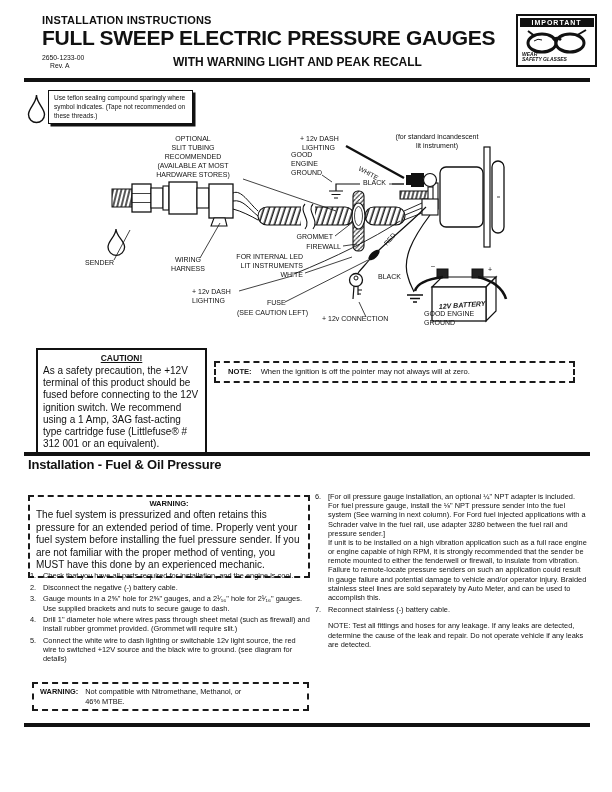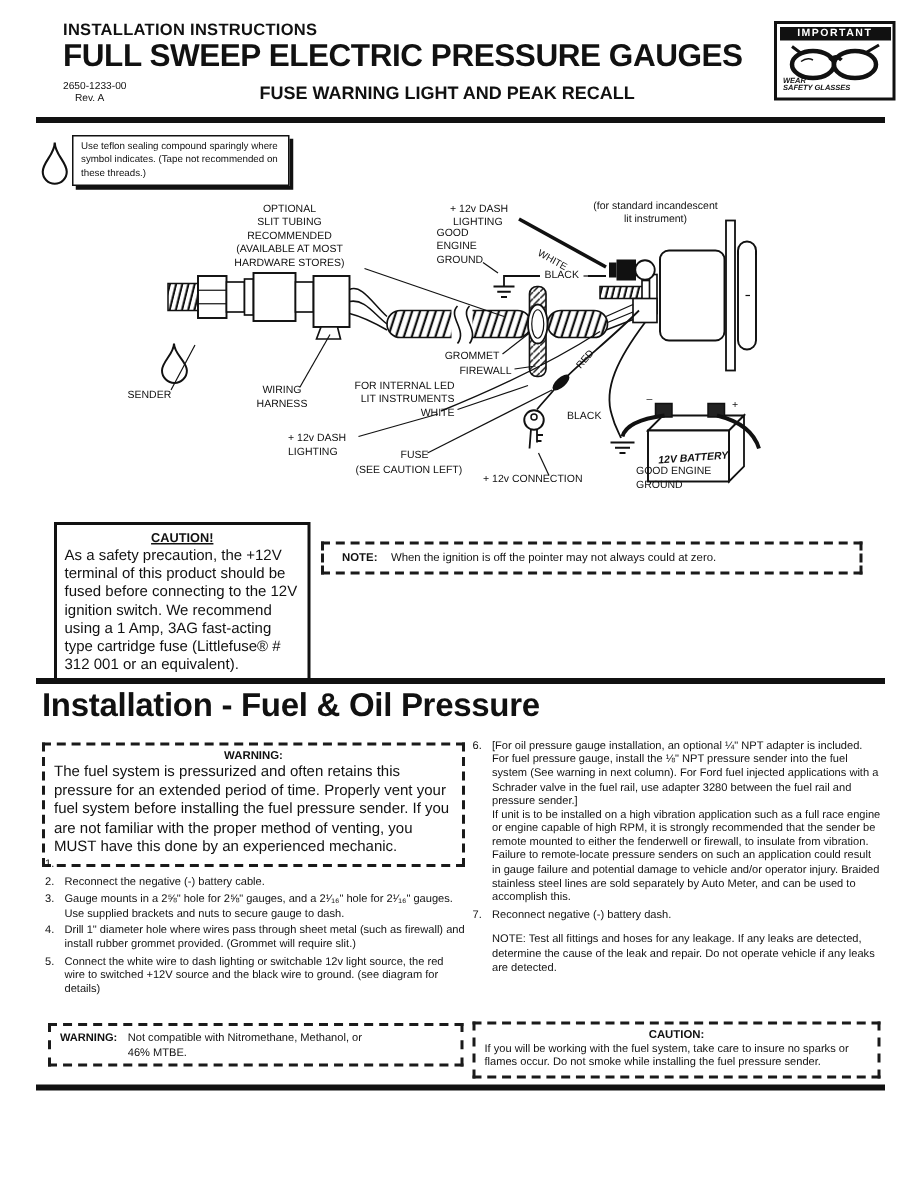--- a/index.html
+++ b/index.html
@@ -29,21 +29,21 @@
   .caution-box h3{margin:0 0 2px 0;text-align:center;font-size:8.5px;text-decoration:underline;}
   .caution-box p{margin:0;font-size:10px;line-height:1.22;}
 
   
   .dash{border:2px dashed #1a1a1a;background:#fff;box-sizing:border-box;}
   .note-box{left:214px;top:361px;width:361px;display:flex;gap:9px;padding:4px 8px 4px 12px;}
   .note-box .lbl{font-size:7.6px;font-weight:bold;flex:none;}
   .note-box .txt{font-size:7.6px;line-height:1.35;width:300px;}
 
   
-  .sec-title{left:28px;top:457px;font-size:22px;font-weight:bold;letter-spacing:-.2px;}
+  .sec-title{left:28px;top:457px;font-size:13px;font-weight:bold;letter-spacing:-.2px;}
   .warn-top{left:28px;top:495px;width:282px;padding:2px 6px 4px 6px;}
   .warn-top .lbl{text-align:center;font-size:7.6px;font-weight:bold;margin-bottom:1px;}
   .warn-top .txt{font-size:10px;line-height:1.25;}
   .steps{left:30px;top:571px;width:281px;}
   .step{display:flex;margin-bottom:2.5px;}
   .step .num{flex:none;width:13px;font-size:7.4px;line-height:1.24;}
   .step .txt{font-size:7.4px;line-height:1.24;}
   .warn-bot{left:32px;top:682px;width:277px;display:flex;gap:7px;padding:3px 6px;}
   .warn-bot .lbl{font-size:7.4px;font-weight:bold;flex:none;}
   .warn-bot .txt{font-size:7.4px;line-height:1.3;max-width:172px;}
@@ -63,21 +63,21 @@
 <body>
 
 <div class="page">
 
   <div class="abs kicker">INSTALLATION INSTRUCTIONS</div>
   <div class="abs title">FULL SWEEP ELECTRIC PRESSURE GAUGES</div>
   <div class="abs pn">
     <div>2650-1233-00</div>
     <div class="rev">Rev. A</div>
   </div>
-  <div class="abs subtitle">FUSE WARNING LIGHT AND PEAK RECALL</div>
+  <div class="abs subtitle">WITH WARNING LIGHT AND PEAK RECALL</div>
 
   <div class="abs important">
     <div class="imp-head">IMPORTANT</div>
     <svg width="74" height="28" viewBox="0 0 74 28">
       <path d="M66 3 L54 10 M8 4 L16 10" stroke="#111" stroke-width="2" fill="none"></path>
       <ellipse cx="22" cy="16" rx="14" ry="9" fill="#fff" stroke="#111" stroke-width="3"></ellipse>
       <ellipse cx="50" cy="16" rx="14" ry="9" fill="#fff" stroke="#111" stroke-width="3"></ellipse>
       <path d="M33 13 q4 -4 8 0" stroke="#111" stroke-width="2.5" fill="none"></path>
       <path d="M14 14 q4 -3 8 -1" stroke="#111" stroke-width="1" fill="none"></path>
     </svg>
@@ -251,39 +251,40 @@
     </g>
   </svg>
 
   <div class="abs caution-box">
     <h3>CAUTION!</h3>
     <p>As a safety precaution, the +12V terminal of this product should be fused before connecting to the 12V ignition switch.  We recommend using a 1 Amp, 3AG fast-acting type cartridge fuse (Littlefuse® # 312 001 or an equivalent).</p>
   </div>
 
   <div class="abs dash note-box">
     <span class="lbl">NOTE:</span>
-    <span class="txt">When the ignition is off the pointer may not always could at zero.</span>
+    <span class="txt">When the ignition is off the pointer may not always will at zero.</span>
   </div>
 
   <div class="rule" style="top:452px"></div>
 
   <div class="abs sec-title">Installation - Fuel &amp; Oil Pressure</div>
 
   <div class="abs dash warn-top">
     <div class="lbl">WARNING:</div>
     <div class="txt">The fuel system is pressurized and often retains this pressure for an extended period of time.  Properly vent your fuel system before installing the fuel pressure sender.  If you are not familiar with the proper method of venting, you MUST have this done by an experienced mechanic.</div>
   </div>
 
   <div class="abs steps">
     <div class="step">
       <span class="num">1.</span>
+      <span class="txt">Check that you have all parts required for installation, and the engine is cool.</span>
     </div>
     <div class="step">
       <span class="num">2.</span>
-      <span class="txt">Reconnect the negative (-) battery cable.</span>
+      <span class="txt">Disconnect the negative (-) battery cable.</span>
     </div>
     <div class="step">
       <span class="num">3.</span>
       <span class="txt">Gauge mounts in a 2⅝" hole for 2⅝" gauges, and a 2¹⁄₁₆" hole for 2¹⁄₁₆" gauges.  Use supplied brackets and nuts to secure gauge to dash.</span>
     </div>
     <div class="step">
       <span class="num">4.</span>
       <span class="txt">Drill 1" diameter hole where wires pass through sheet metal (such as firewall) and install rubber grommet provided. (Grommet will require slit.)</span>
     </div>
     <div class="step">
@@ -297,27 +298,23 @@
     <span class="txt">Not compatible with Nitromethane, Methanol, or 46% MTBE.</span>
   </div>
 
   <div class="abs rightcol">
     <div class="step">
       <span class="num">6.</span>
       <span class="txt"><span>[</span><span class="b">For oil pressure gauge</span><span> installation, an optional ¼" NPT adapter is included.  </span><span class="b">For fuel pressure gauge</span><span>, install the ⅛" NPT pressure sender into the fuel system (See warning in next column).  For Ford fuel injected applications with a Schrader valve in the fuel rail, use adapter 3280 between the fuel rail and pressure sender.]</span><br><span>If unit is to be installed on a high vibration application such as a full race engine or engine capable of high RPM, it is strongly recommended that the sender be remote mounted to either the fenderwell or firewall, to insulate from vibration.  </span><span class="b">Failure to remote-locate pressure senders on such an application could result in gauge failure and potential damage to vehicle and/or operator injury.</span><span>  Braided stainless steel lines are sold separately by Auto Meter, and can be used to accomplish this.</span></span>
     </div>
     <div class="step" style="margin-top:3px">
       <span class="num">7.</span>
-      <span class="txt">Reconnect negative (-) battery dash.</span>
+      <span class="txt">Reconnect stainless (-) battery cable.</span>
     </div>
     <div class="note-p">
       <span class="b">NOTE:</span><span> Test all fittings and hoses for any leakage.  If any leaks are detected, determine the cause of the leak and repair.  Do not operate vehicle if any leaks are detected.</span>
     </div>
   </div>
 
-  <div class="abs dash caution-bot">
-    <div class="lbl">CAUTION:</div>
-    <div class="txt">If you will be working with the fuel system, take care to insure no sparks or flames occur.  Do not smoke while installing the fuel pressure sender.</div>
-  </div>
 
   <div class="rule" style="top:723px"></div>
 
 </div>
 
 </body></html>

